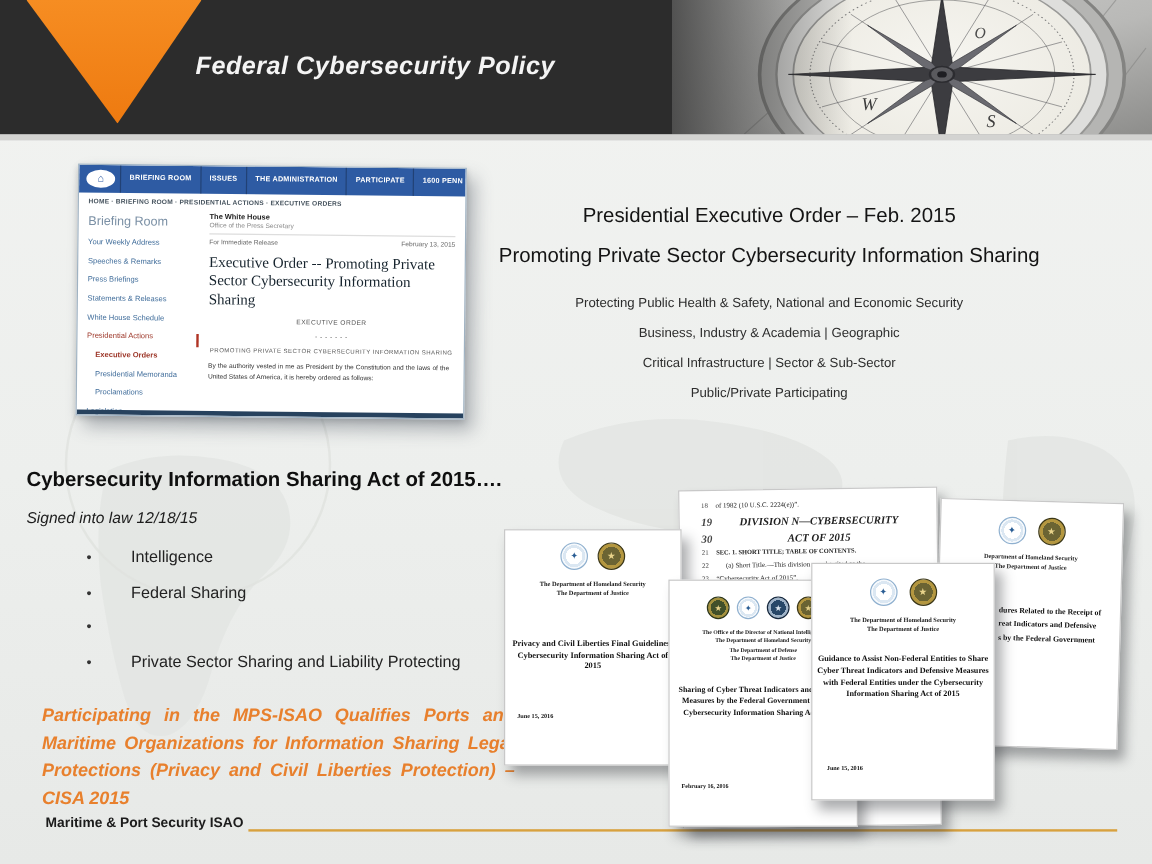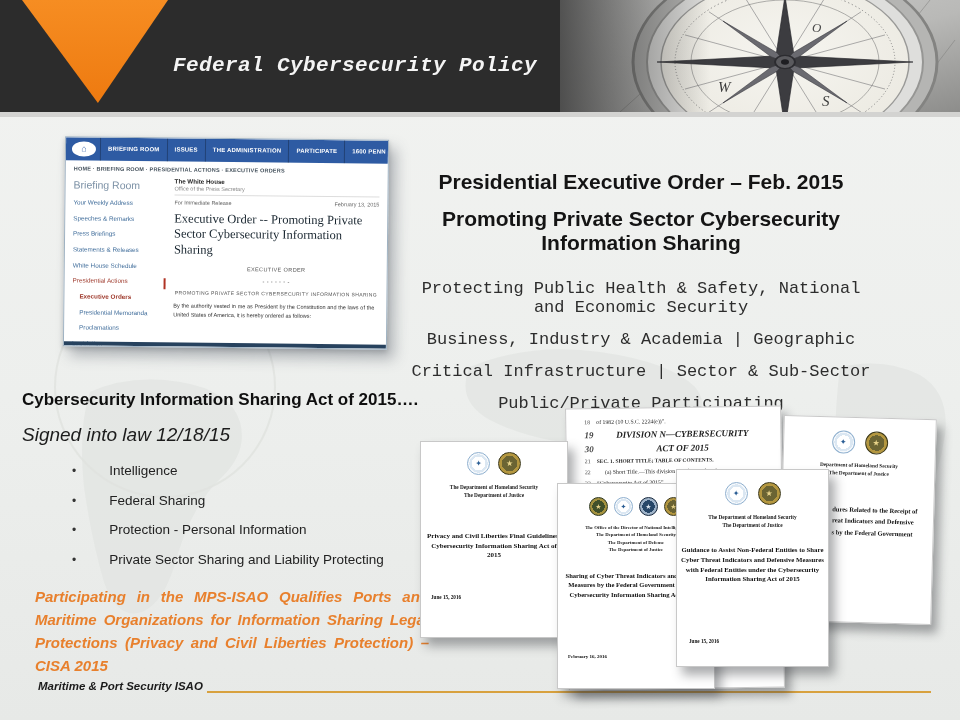--- a/index.html
+++ b/index.html
@@ -7,22 +7,22 @@
          background:linear-gradient(180deg,#f2f3f1 0%,#edefed 55%,#e7e9e7 100%);
          font-family:"Liberation Sans",sans-serif;}
   
   .header{position:absolute;left:0;top:0;width:960px;height:112px;background:#2c2c2c;overflow:hidden;}
   .compass-svg{position:absolute;right:0;top:0;}
   .header-overlay{position:absolute;inset:0;
     background:linear-gradient(90deg,#2c2c2c 0%,#2c2c2c 46%,rgba(44,44,44,.88) 56%,rgba(44,44,44,0) 74%);}
   .orange-arrow{position:absolute;left:22px;top:0;width:146px;height:103px;
     background:linear-gradient(180deg,#f68d22,#ee7a10);
     clip-path:polygon(0 0,100% 0,52% 100%);z-index:3;}
-  .slide-title{position:absolute;left:163px;top:44px;z-index:4;margin:10px;
-    font-size:21px;font-weight:bold;font-style:italic;color:#f4f4f4;letter-spacing:.4px;font-family:Liberation Mono, monospace;}
+  .slide-title{position:absolute;left:163px;top:44px;z-index:4;margin:0;
+    font-size:21px;font-weight:bold;font-style:italic;color:#f4f4f4;letter-spacing:.4px;}
   .header-strip{position:absolute;left:0;top:112px;width:960px;height:5px;background:#d3d3d1;}
   
   .map-watermark{position:absolute;left:0;top:117px;}
   
   .wh-card{position:absolute;left:64px;top:138px;width:322px;height:208px;background:#fff;
     border:1px solid #9fb2c2;box-shadow:7px 9px 14px rgba(70,80,92,.38),0 2px 5px rgba(0,0,0,.18);
     transform:rotate(.6deg);overflow:hidden;z-index:2;}
   .wh-nav{height:23px;background:#2e5ba3;display:flex;align-items:center;padding:0 6px;}
   .wh-logo{width:24px;height:15px;background:#fff;border-radius:50%;flex:none;margin-right:4px;
     display:flex;align-items:center;justify-content:center;font-size:9px;color:#2e5ba3;line-height:1;}
@@ -42,35 +42,35 @@
   .wh-mast-sub{font-size:5.5px;color:#8a8a8a;margin:1px 0 4px;border-bottom:1px solid #ddd;padding-bottom:3px;}
   .wh-release{display:flex;justify-content:space-between;font-size:5.5px;color:#666;margin:2px 0 6px;}
   .wh-headline{font-family:"Liberation Serif",serif;font-size:12.5px;color:#17242e;line-height:1.22;
     margin:0 0 8px;max-width:212px;}
   .wh-center{text-align:center;font-size:5.5px;color:#555;letter-spacing:.4px;margin:6px 0;}
   .wh-order-title{font-size:5px;}
   .wh-body-text{font-size:5.5px;color:#333;line-height:1.7;text-align:justify;padding-right:4px;}
   .wh-footerbar{position:absolute;bottom:0;left:0;right:0;height:4px;background:#27425e;}
   
   .eo-block{position:absolute;left:402px;top:170px;width:478px;text-align:center;z-index:1;}
-  .eo-h{font-size:21px;font-weight:bold;color:#141414;margin:0 0 13px;}
+  .eo-h{font-size:17px;font-weight:normal;color:#141414;margin:0 0 13px;}
   .eo-h2{margin-bottom:24px;}
-  .eo-p{font-size:17px;color:#2d2d2d;margin:0 0 13px;font-family:Liberation Mono, monospace;}
+  .eo-p{font-size:11px;color:#2d2d2d;margin:0 0 13px;}
   
   .cisa{position:absolute;left:22px;top:390px;width:424px;z-index:1;}
   .cisa-h{font-size:17px;font-weight:bold;color:#0f0f0f;margin:0 0 14px;}
-  .cisa-sub{font-size:19px;font-style:italic;color:#1c1c1c;margin:0 0 17px;}
+  .cisa-sub{font-size:13px;font-style:italic;color:#1c1c1c;margin:0 0 17px;}
   .cisa-ul{list-style:none;margin:0;padding:0;}
   .cisa-ul li{display:flex;align-items:baseline;margin-bottom:14.5px;font-size:13.5px;color:#222;}
   .cisa-ul li .dot{margin-left:50px;margin-right:33px;font-size:12px;color:#333;}
   
   .mps-note{position:absolute;left:35px;top:585px;width:394px;margin:0;
     font-size:15px;font-weight:bold;font-style:italic;color:#e8802d;line-height:23px;text-align:justify;z-index:1;}
   
-  .brand{position:absolute;left:38px;top:680px;font-size:11.5px;font-weight:bold;font-style:italic;color:#1b1b1b;z-index:1;}
+  .brand{position:absolute;left:38px;top:680px;font-size:11.5px;font-weight:bold;color:#1b1b1b;z-index:1;}
   .gold-line{position:absolute;left:207px;top:691px;width:724px;height:2px;background:#d8a13e;z-index:0;}
   
   .doc{position:absolute;background:#fff;border:1px solid #c8c8c8;
     box-shadow:6px 8px 10px rgba(55,58,62,.42);font-family:"Liberation Serif",serif;color:#111;}
   .seals{display:flex;justify-content:center;align-items:center;}
   .seal{border-radius:50%;display:flex;align-items:center;justify-content:center;flex:none;}
   .seal-dhs{background:radial-gradient(circle,#ffffff 0 46%,#dbe7f2 46% 62%,#f6f9fc 62% 78%,#c3d6e8 78%);
     border:1px solid #8fb0cf;color:#2a5d94;}
   .seal-doj{background:radial-gradient(circle,#6b6433 0 52%,#b49740 52% 72%,#4c4722 72%);border:1px solid #3c3818;color:#e8d38a;}
   .seal-odni{background:radial-gradient(circle,#41502a 0 52%,#a5923f 52% 72%,#2f3a1e 72%);border:1px solid #2c361c;color:#e8d38a;}
@@ -230,21 +230,20 @@
       <li>
           <span class="dot">•</span>
           <span>Intelligence</span>
         </li>
       <li>
           <span class="dot">•</span>
           <span>Federal Sharing</span>
         </li>
       <li>
           <span class="dot">•</span>
-          <span>Protection - Personal Information</span>
         </li>
       <li>
           <span class="dot">•</span>
           <span>Private Sector Sharing and Liability Protecting</span>
         </li>
     </ul>
   </section>
 
   <p class="mps-note">Participating in the MPS-ISAO Qualifies Ports and Maritime Organizations for Information Sharing Legal Protections (Privacy and Civil Liberties Protection) – CISA 2015</p>
 

